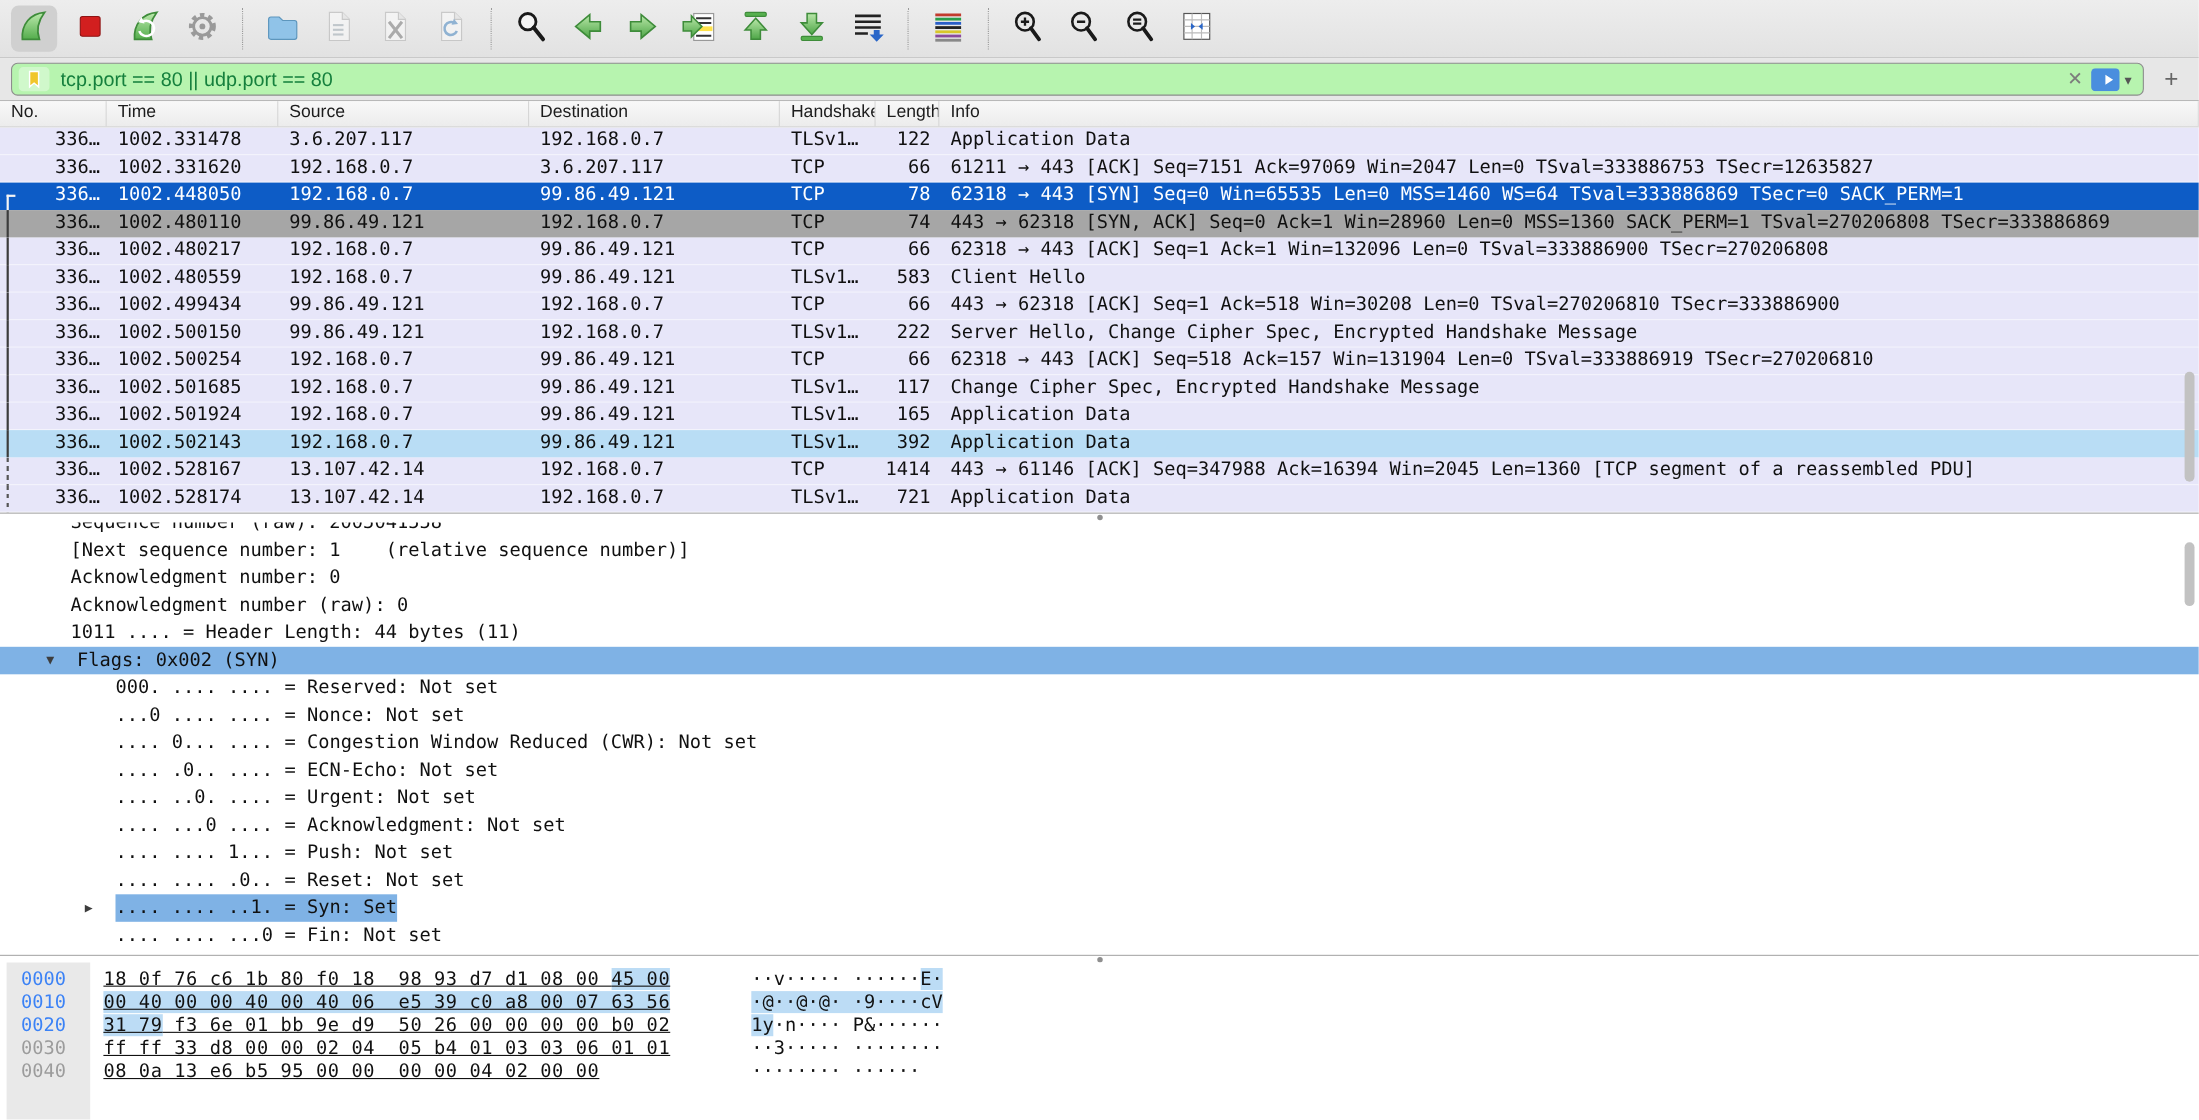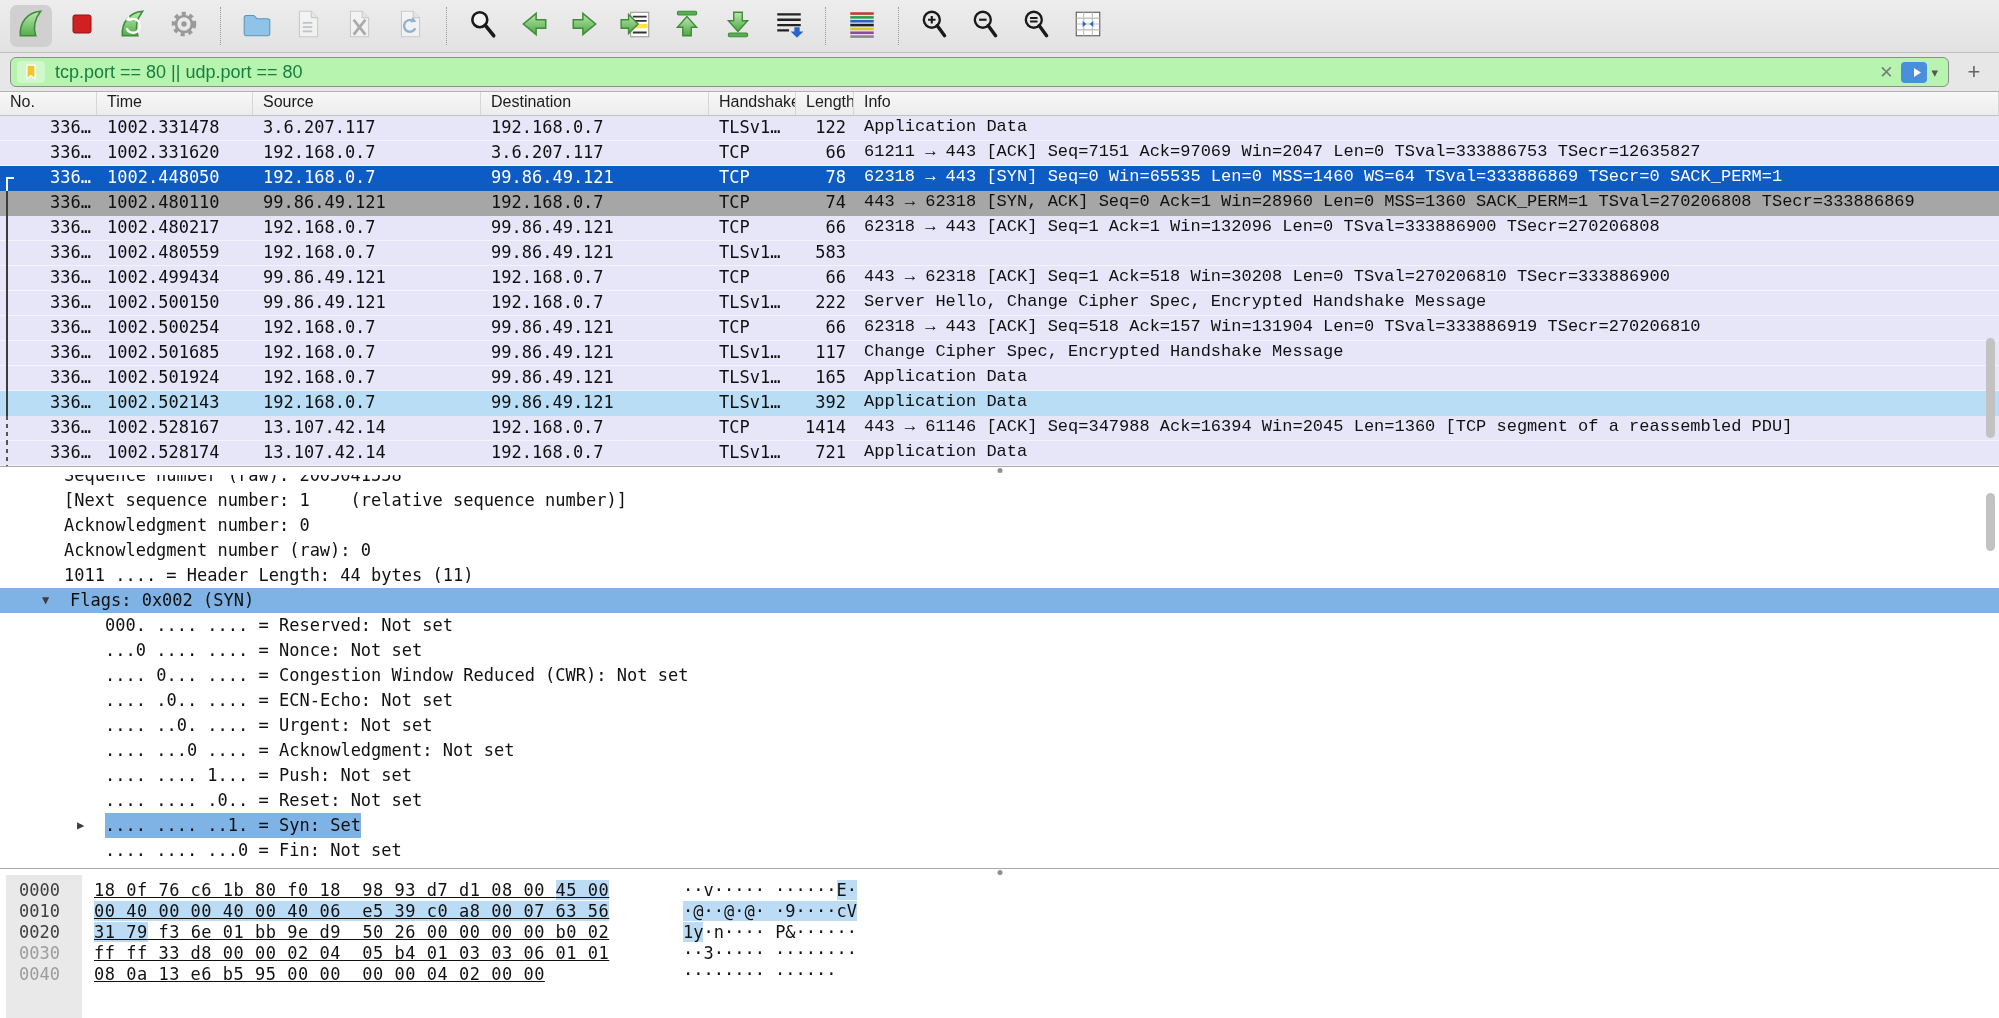--- a/index.html
+++ b/index.html
@@ -36,21 +36,21 @@
   .prow{height:25px;display:flex;position:relative;font:17px "DejaVu Sans Mono",monospace;
         background:var(--c-row-default,#e7e6f9);color:#101010;}
   .prow.state-default{box-shadow:inset 0 -1px rgba(255,255,255,.5);}
   .prow.state-selected{background:var(--c-accent-selected,#0d5cc6);color:#fff;}
   .prow.state-related{background:var(--c-row-related,#a6a6a6);}
   .prow.state-highlighted{background:var(--c-row-highlight,#b9ddf5);}
   .cell{white-space:pre;overflow:hidden;box-sizing:border-box;padding-top:1px;}
   .cell.col-no{text-align:right;padding-right:6px;}
   .cell.col-time,.cell.col-source,.cell.col-destination,.cell.col-protocol{padding-left:10px;}
   .cell.col-length{text-align:right;padding-right:8px;}
-  .cell.col-info{padding-left:10px;font-family:Liberation Mono, monospace;}
+  .cell.col-info{padding-left:10px;}
   .mcell{position:absolute;left:6px;top:0;height:100%;width:12px;}
   .mark-start::before{content:"";position:absolute;left:0;top:11px;width:8px;height:2px;background:#3c3c3c;}
   .mark-start::after{content:"";position:absolute;left:0;top:11px;bottom:0;width:2px;background:#3c3c3c;}
   .state-selected .mcell::before,.state-selected .mcell::after{background:#f4f4f4;}
   .mark-line::after{content:"";position:absolute;left:0;top:0;bottom:0;width:2px;background:#3c3c3c;}
   .mark-dashed::after{content:"";position:absolute;left:0;top:0;bottom:0;width:2px;
        background:repeating-linear-gradient(#555 0 4px,transparent 4px 8px);}
 
   
   .splitter{flex:0 0 8px;height:8px;background:#fff;border-top:1px solid #a9a9a9;position:relative;}
@@ -63,21 +63,21 @@
   .dline{height:25px;line-height:25px;position:relative;white-space:pre;}
   .dline.hl-row{background:var(--c-detail-highlight,#7fb2e5);}
   .dline.hl-text .dtext{background:var(--c-detail-highlight,#7fb2e5);}
   .dtext{display:inline-block;}
   .tri{position:absolute;font-size:12px;color:#3d3d3d;line-height:25px;top:0;}
 
   
   #hex-pane{flex:1;position:relative;background:#fff;font:17px "DejaVu Sans Mono",monospace;color:#111;padding-top:5px;box-sizing:border-box;}
   .hxstrip{position:absolute;left:6px;top:0;bottom:0;width:76px;background:#e9e9e9;}
   .hxrow{height:21px;line-height:21px;display:flex;white-space:pre;position:relative;}
-  .hxoff{width:76px;margin-left:6px;padding-left:13px;box-sizing:border-box;color:#404040;}
+  .hxoff{width:76px;margin-left:6px;padding-left:13px;box-sizing:border-box;color:#3b82f6;}
   .hxoff.dim{color:#9c9c9c;}
   .hxhex{margin-left:12px;width:575px;letter-spacing:.5px;text-decoration:underline;}
   .hxasc{margin-left:14px;}
   .hlb{background:var(--c-hex-highlight,#bcdcf5);}
 
   
   .vthumb{position:absolute;right:4px;width:9px;border-radius:5px;background:#c2c2c2;z-index:5;}
 </style>
 </head>
 <body>
@@ -341,20 +341,21 @@
         <div class="cell col-info">62318 → 443 [ACK] Seq=1 Ack=1 Win=132096 Len=0 TSval=333886900 TSecr=270206808</div>
       </div>
       <div class="prow state-default">
         <div class="mcell mark-line"></div>
         <div class="cell col-no">336…</div>
         <div class="cell col-time">1002.480559</div>
         <div class="cell col-source">192.168.0.7</div>
         <div class="cell col-destination">99.86.49.121</div>
         <div class="cell col-protocol">TLSv1…</div>
         <div class="cell col-length">583</div>
+        <div class="cell col-info">Client Hello</div>
       </div>
       <div class="prow state-default">
         <div class="mcell mark-line"></div>
         <div class="cell col-no">336…</div>
         <div class="cell col-time">1002.499434</div>
         <div class="cell col-source">99.86.49.121</div>
         <div class="cell col-destination">192.168.0.7</div>
         <div class="cell col-protocol">TCP</div>
         <div class="cell col-length">66</div>
         <div class="cell col-info">443 → 62318 [ACK] Seq=1 Ack=518 Win=30208 Len=0 TSval=270206810 TSecr=333886900</div>

